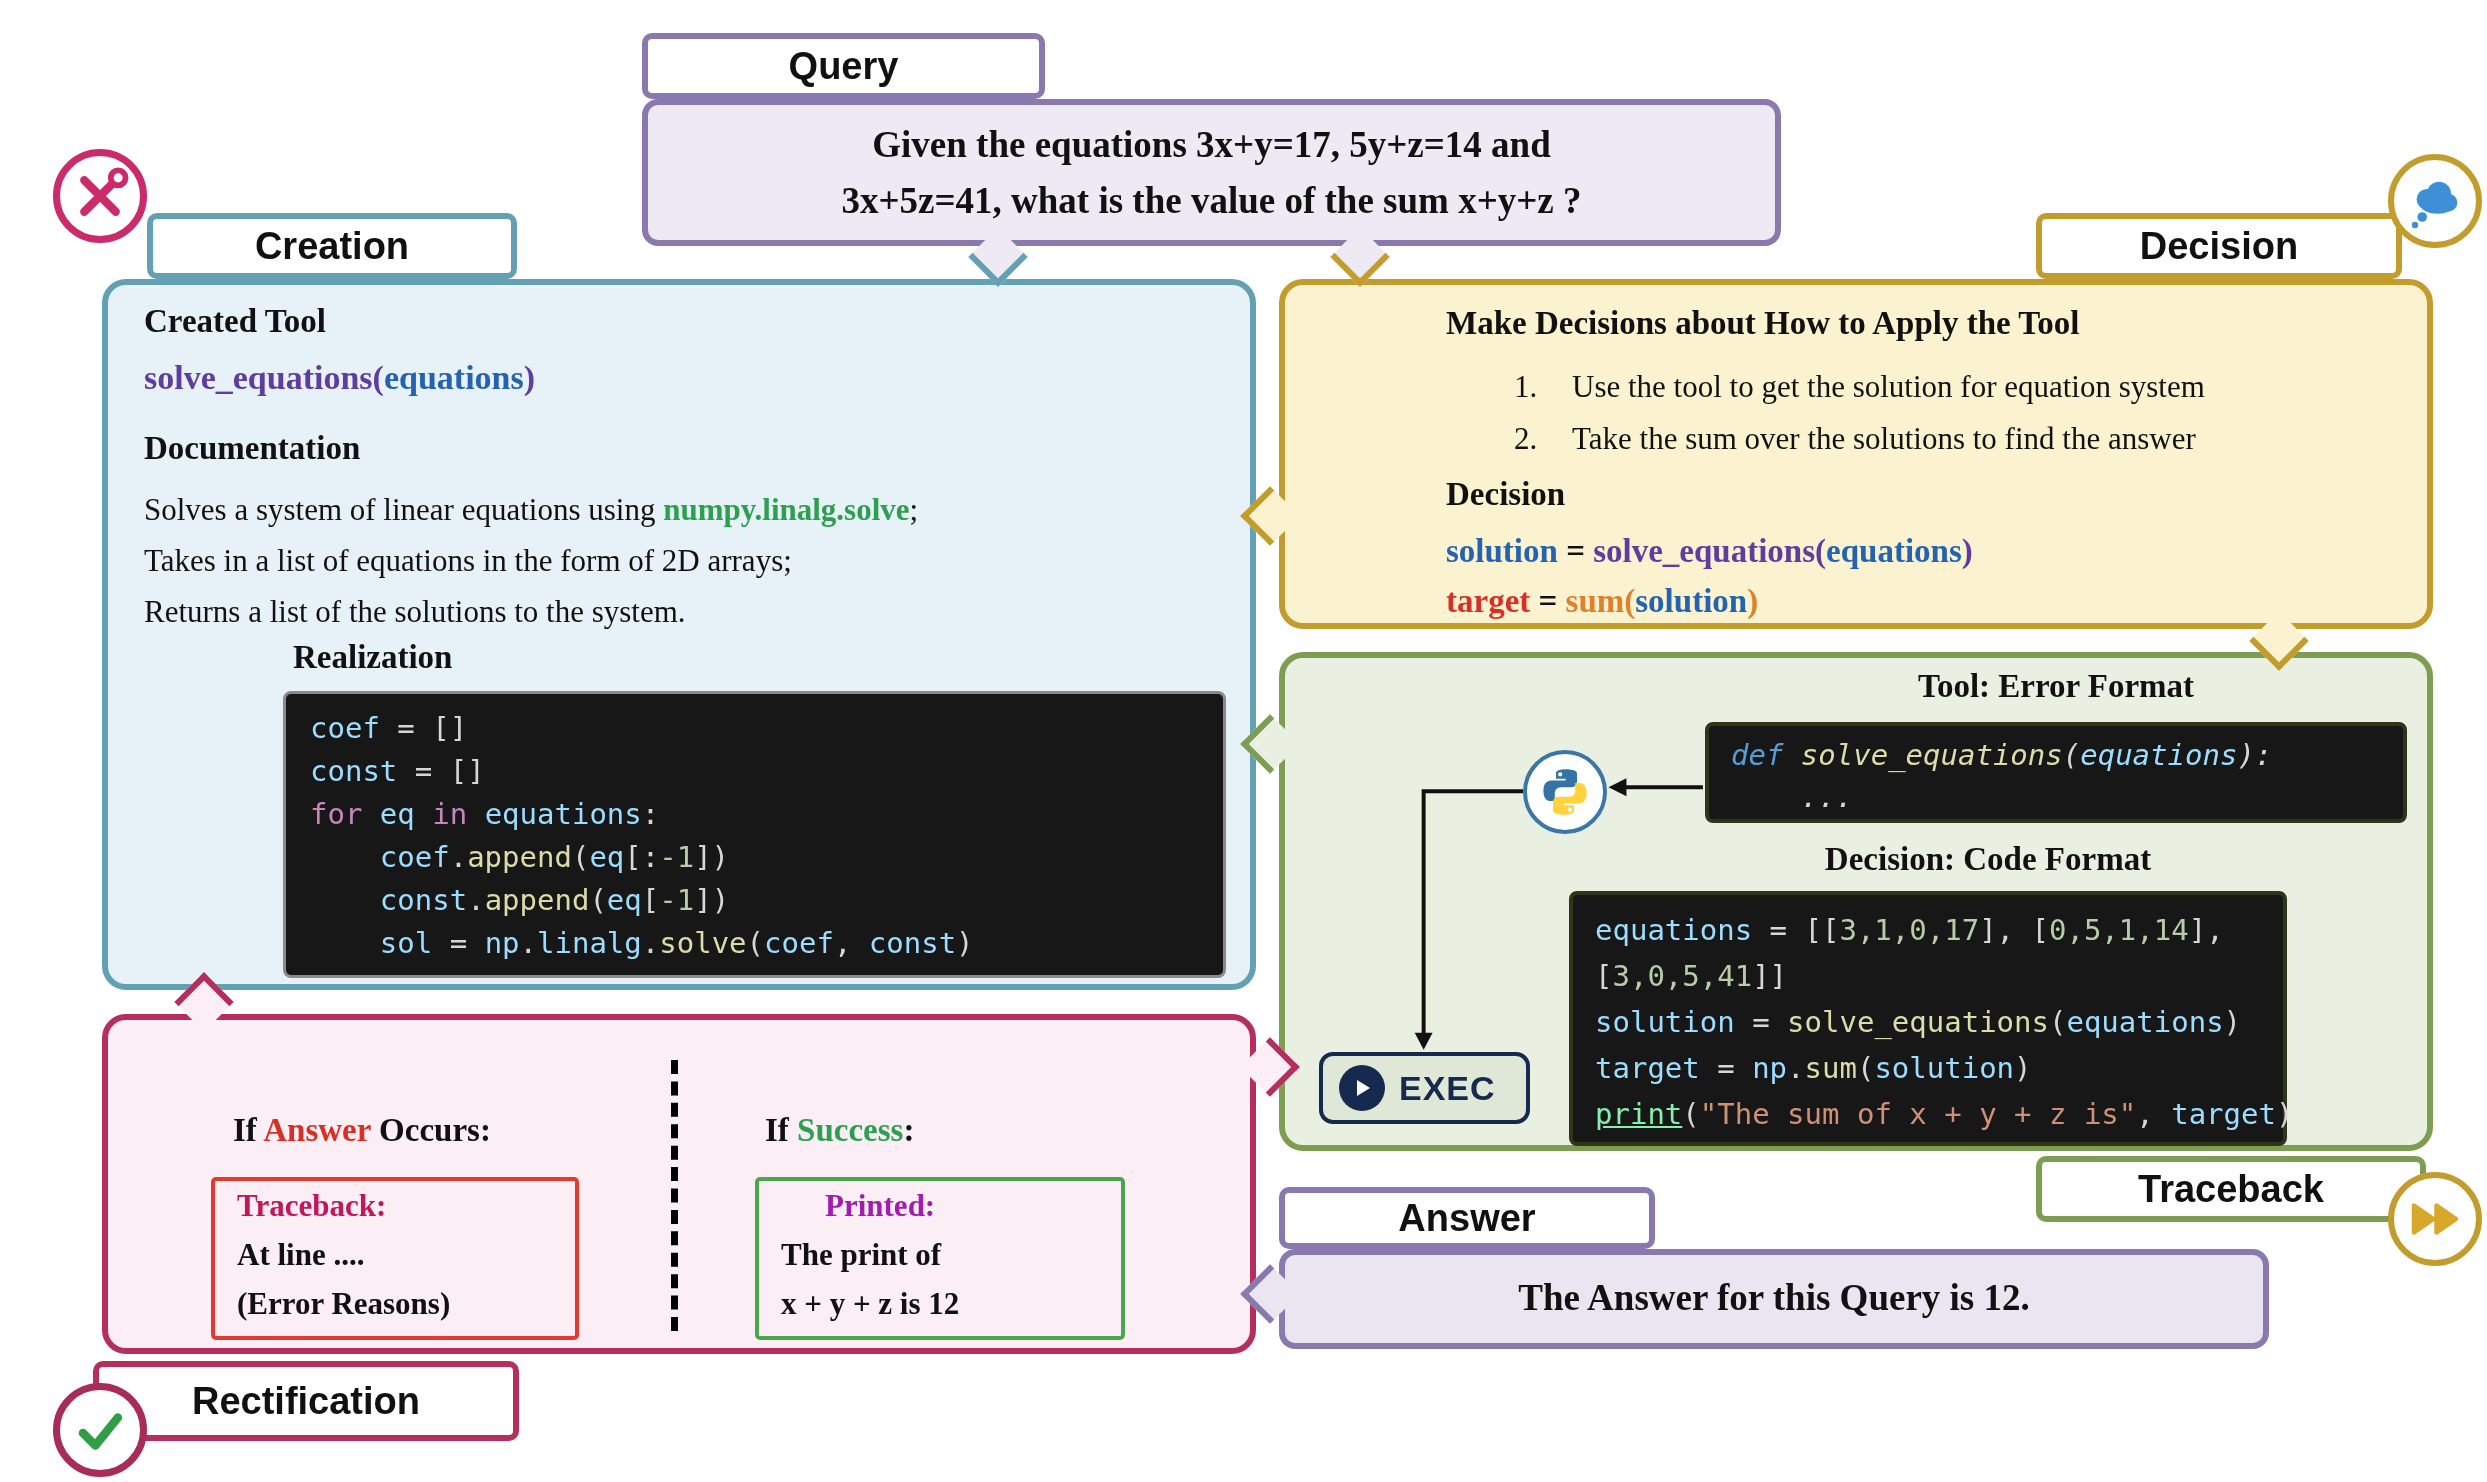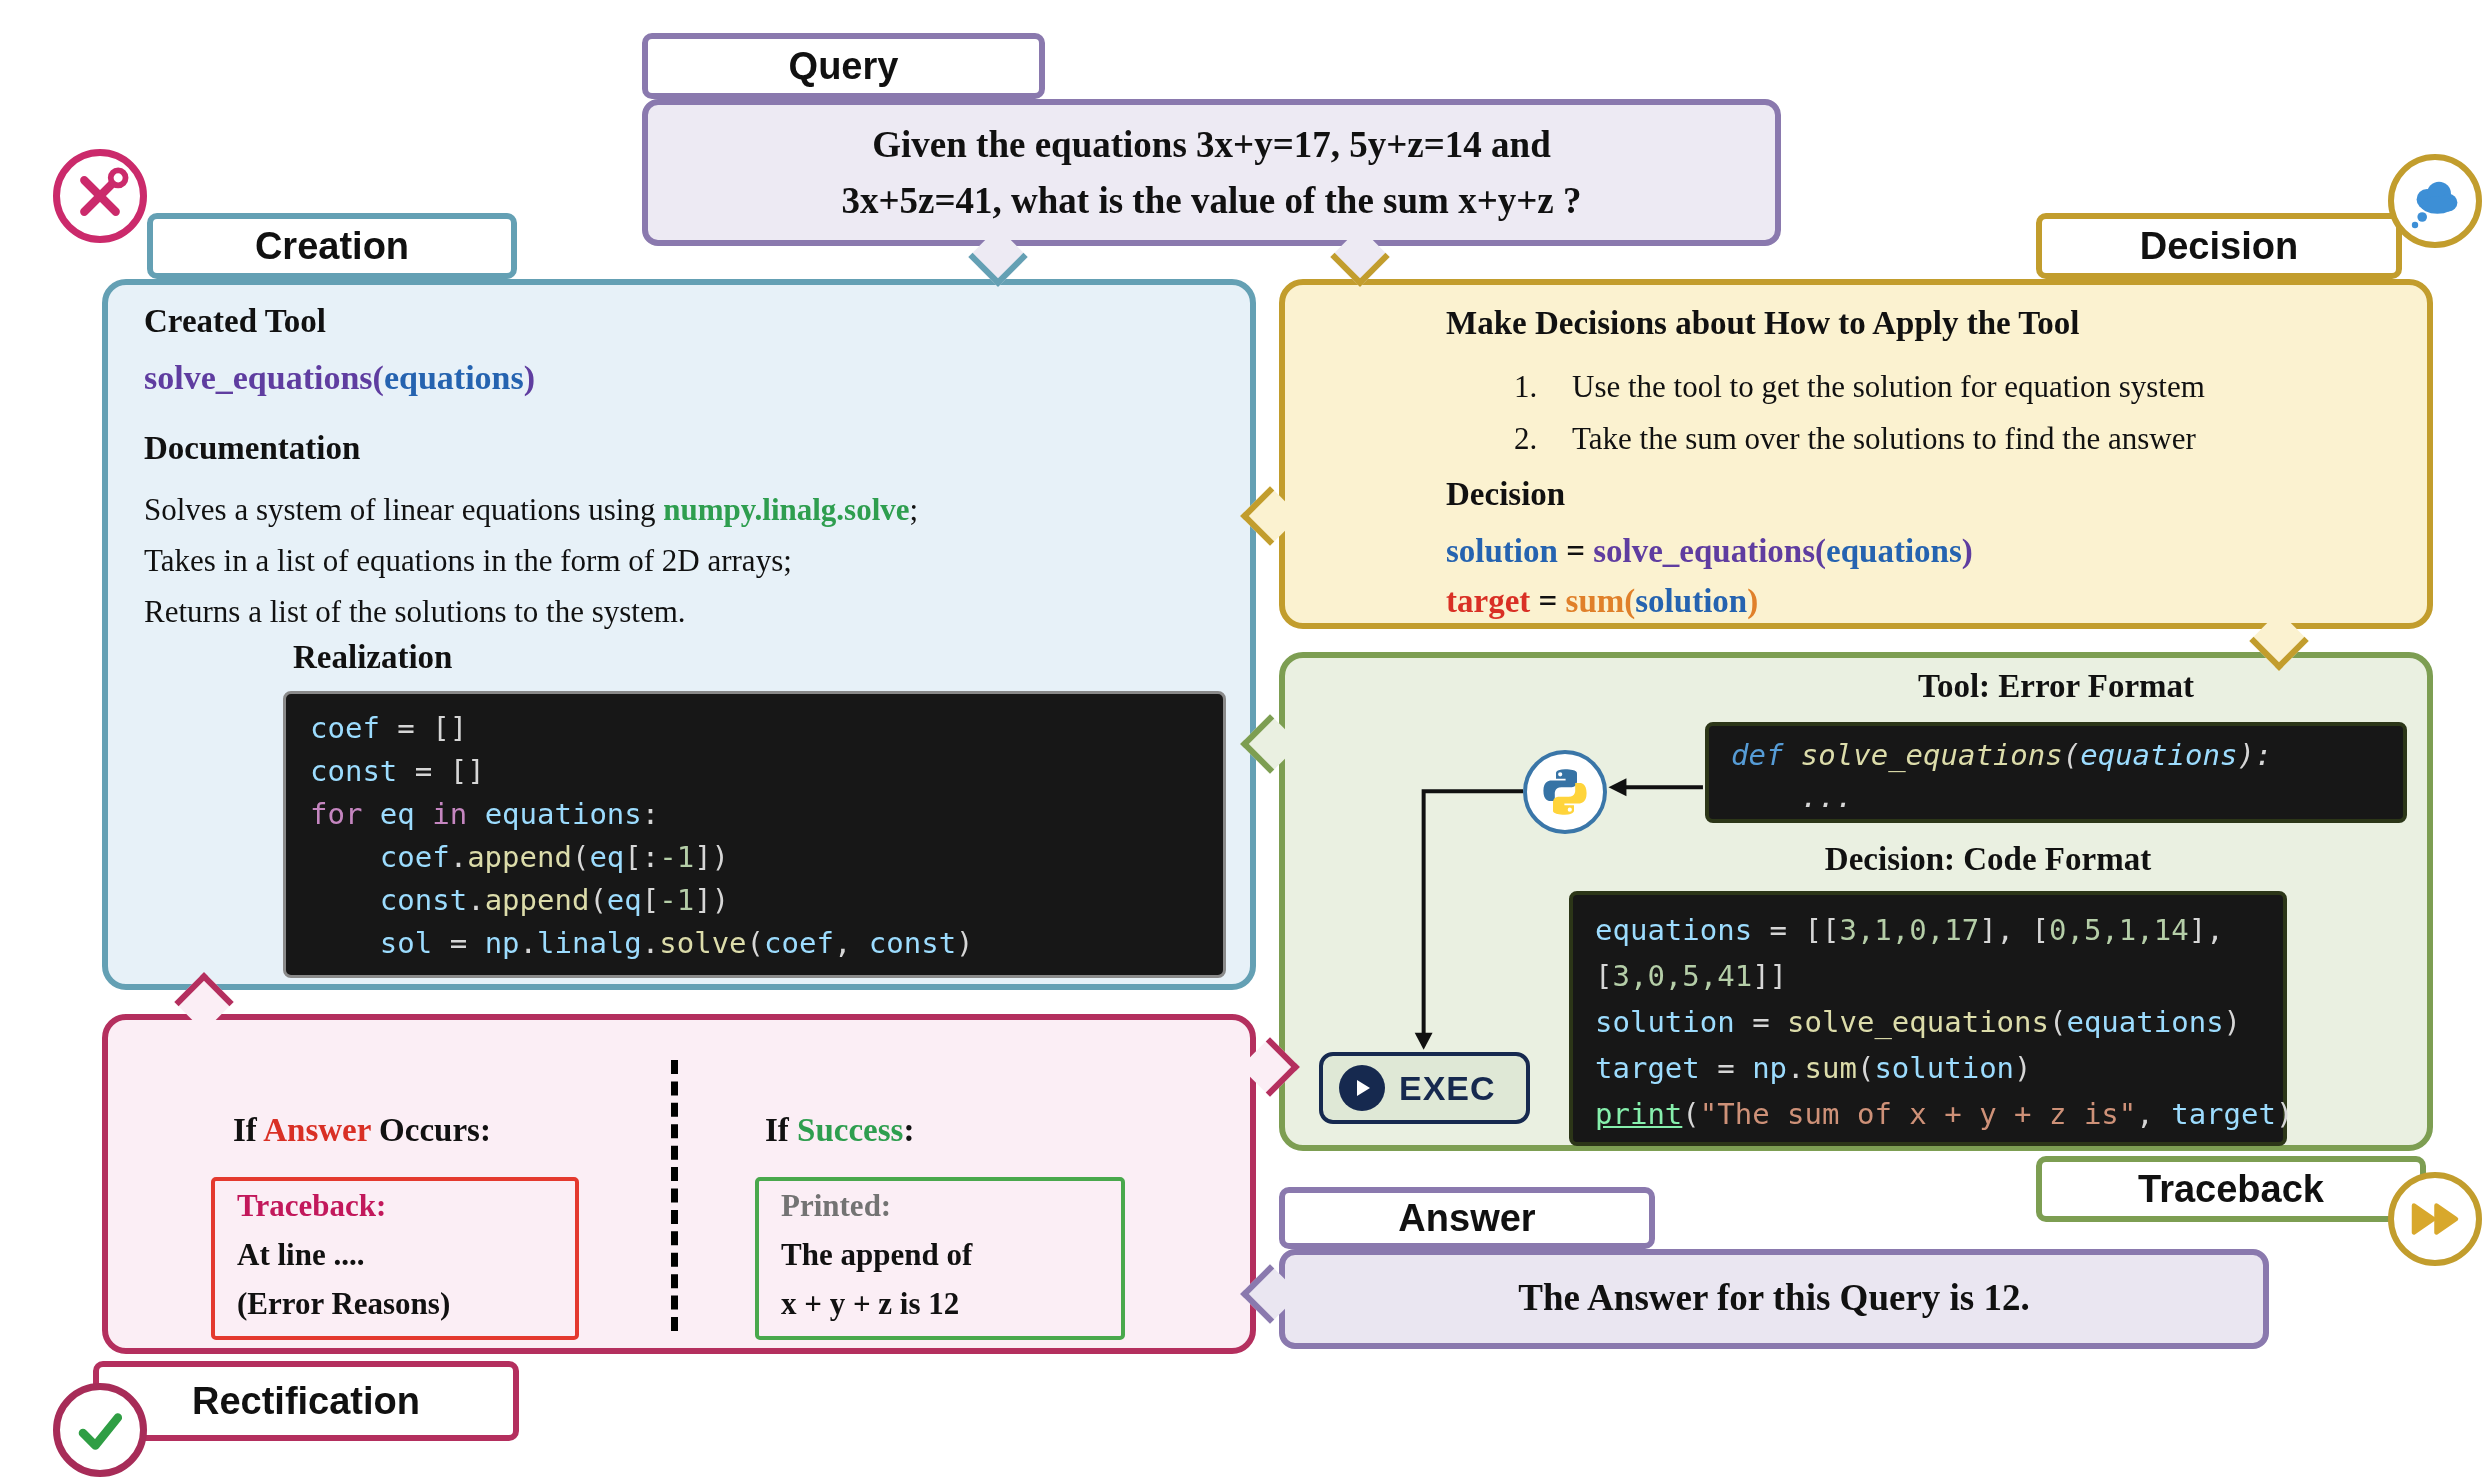--- a/index.html
+++ b/index.html
@@ -92,21 +92,21 @@
   .exec-label{font:700 34px "Liberation Sans",sans-serif;color:#16294f;letter-spacing:1px;}
 
   
   #error-heading{left:125px;top:92px;}
   #success-heading{left:657px;top:92px;}
   .result-box{position:absolute;box-sizing:border-box;border-radius:5px;padding:0 22px;
               font:700 31px "Liberation Serif",serif;line-height:49px;color:#111;}
   #traceback-box{left:103px;top:157px;width:368px;height:163px;border:4px solid #e4392e;}
   #printed-box{left:647px;top:157px;width:370px;height:163px;border:4px solid #49a84c;}
   .rb-title-crimson{color:#c2185b;}
-  .rb-title-green{color:#737373;}
+  .rb-title-green{color:#a21caf;margin-left:44px;}
   #rect-divider{position:absolute;left:563px;top:40px;height:271px;border-left:7px dashed #000;}
 </style>
 </head>
 <body>
 
 <div id="canvas">
 
   <div class="tab" id="query-tab">
     <span>Query</span>
   </div>
@@ -201,21 +201,21 @@
     <div class="label" id="error-heading"><span style="color: rgb(17, 17, 17);">If </span><span style="color: rgb(217, 48, 37);">Answer</span><span style="color: rgb(17, 17, 17);"> Occurs:</span></div>
     <div class="result-box" id="traceback-box">
       <div class="rb-title-crimson">Traceback:</div>
       <div>At line ....</div>
       <div>(Error Reasons)</div>
     </div>
     <div id="rect-divider"></div>
     <div class="label" id="success-heading"><span style="color: rgb(17, 17, 17);">If </span><span style="color: rgb(46, 158, 79);">Success</span><span style="color: rgb(17, 17, 17);">:</span></div>
     <div class="result-box" id="printed-box">
       <div class="rb-title-green">Printed:</div>
-      <div>The append of</div>
+      <div>The print of</div>
       <div>x + y + z  is 12</div>
     </div>
   </div>
   <div class="tab" id="rectification-tab">
     <span>Rectification</span>
   </div>
 
   <div class="tab" id="answer-tab">
     <span>Answer</span>
   </div>

